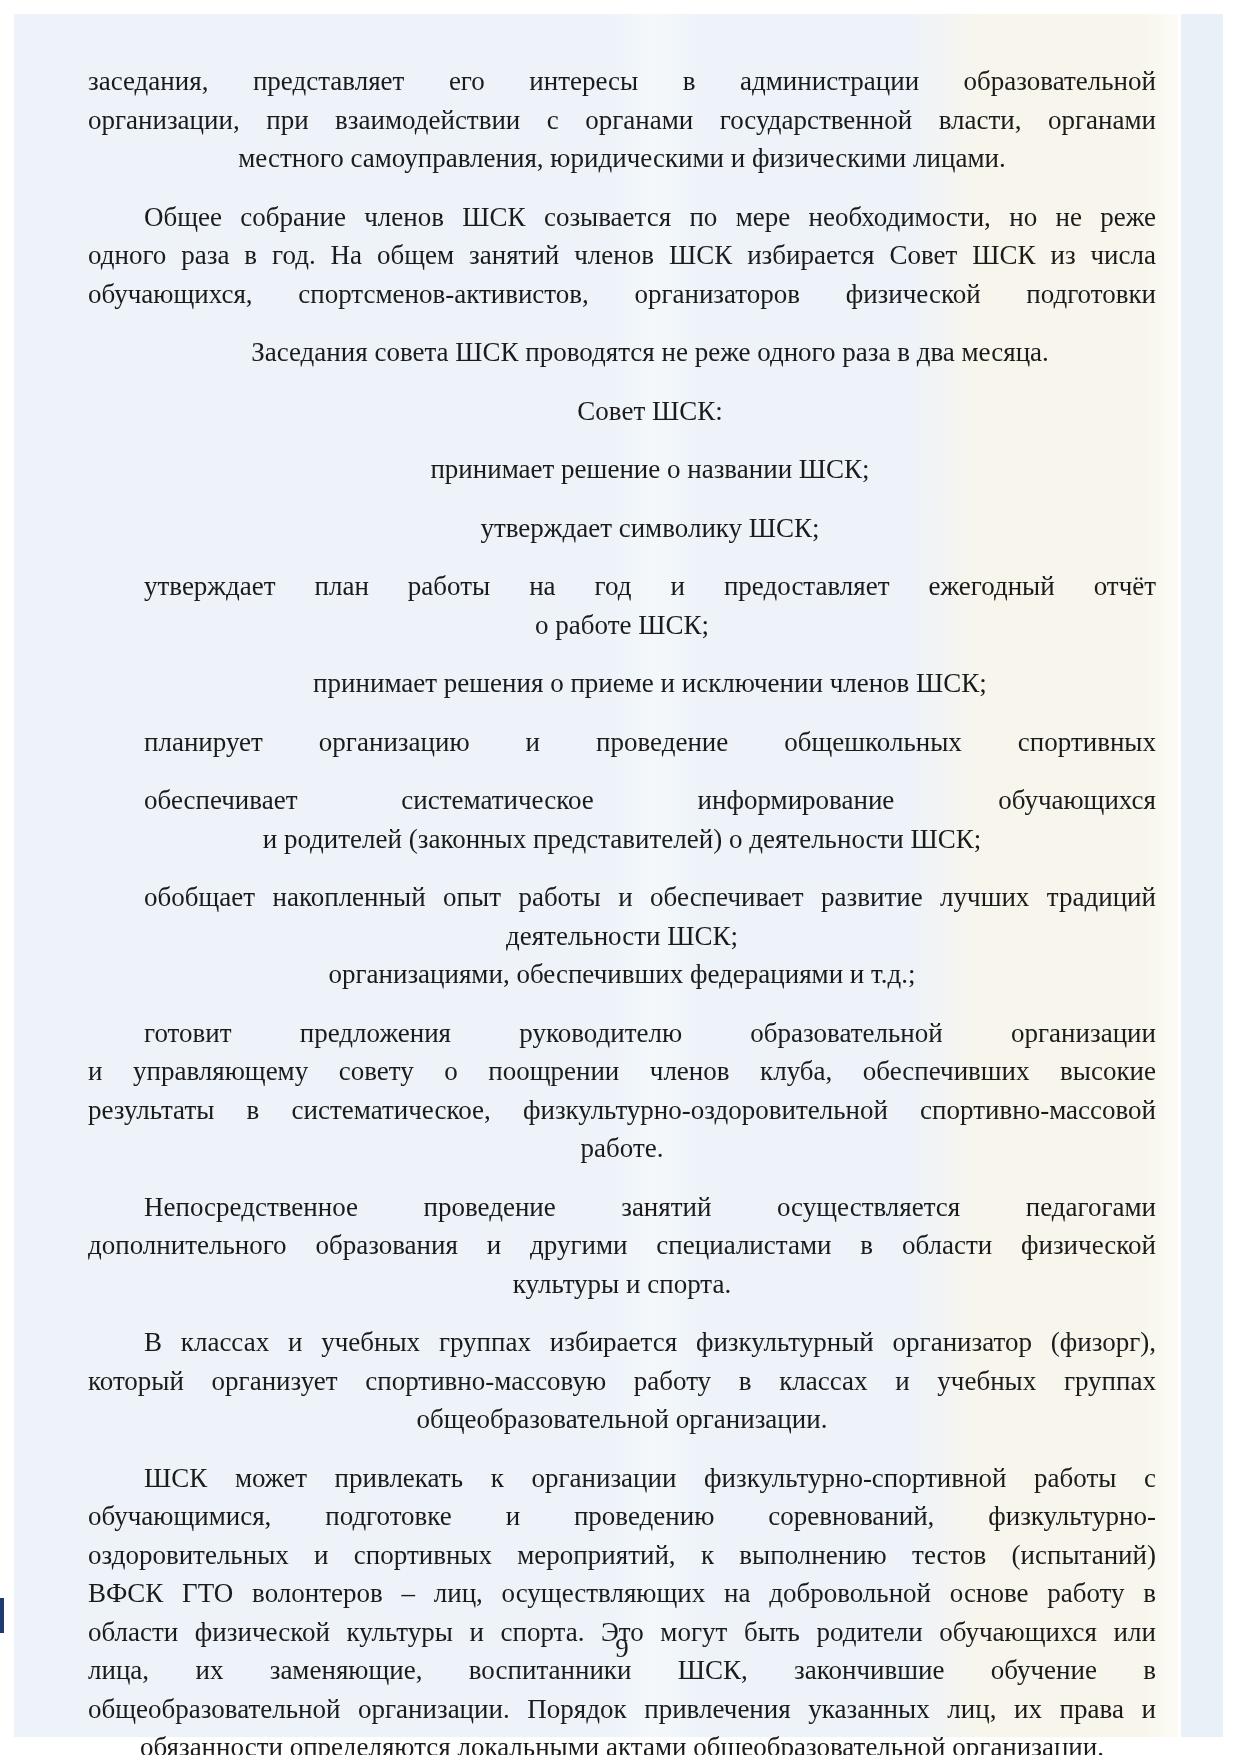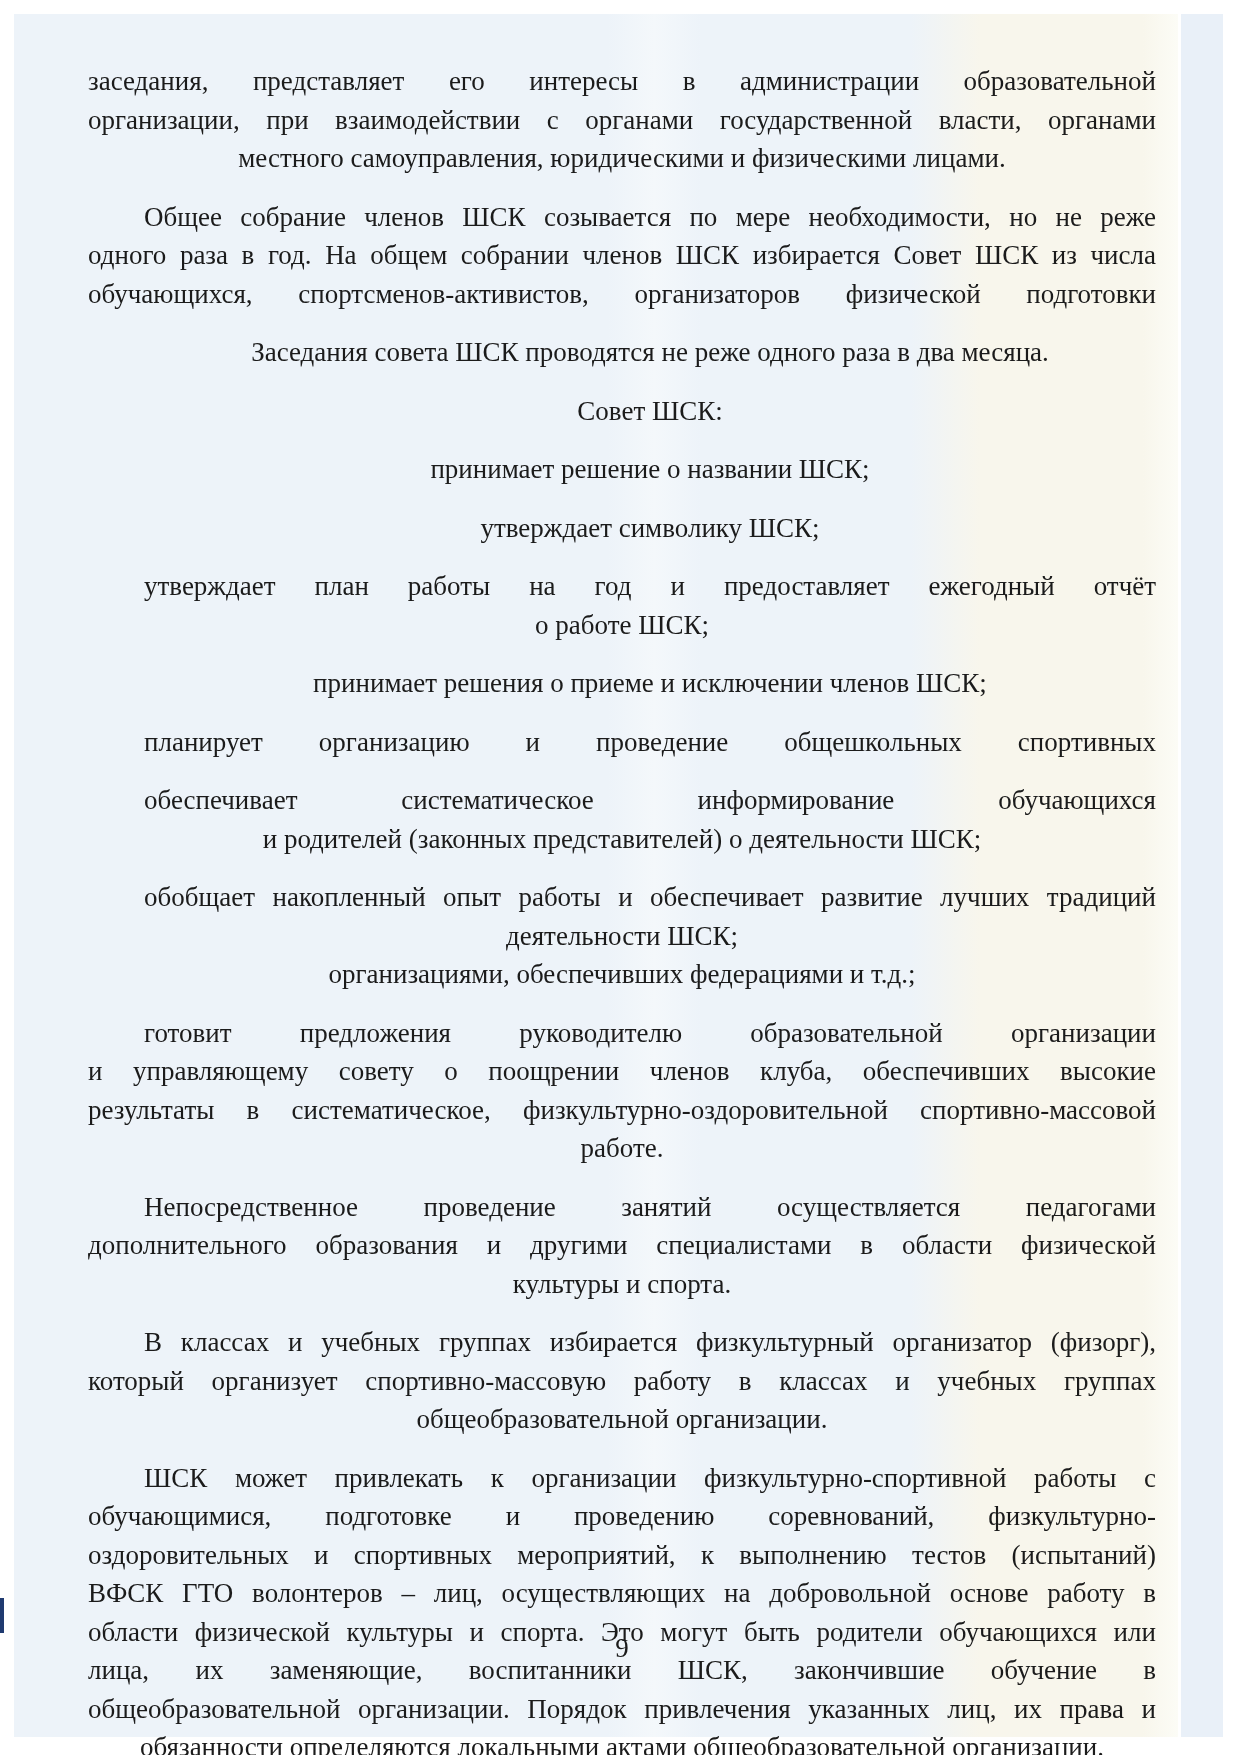--- a/index.html
+++ b/index.html
@@ -61,21 +61,21 @@
 </head>
 <body>
 
 <div class="canvas">
   <div class="paper">
     <div class="text-block" id="text-block">
         <div class="line j">заседания, представляет его интересы в администрации образовательной</div>
         <div class="line j">организации, при взаимодействии с органами государственной власти, органами</div>
         <div class="line">местного самоуправления, юридическими и физическими лицами.</div>
         <div class="line j ind">Общее собрание членов ШСК созывается по мере необходимости, но не реже</div>
-        <div class="line j">одного раза в год. На общем собрании членов ШСК избирается Совет ШСК из числа</div>
+        <div class="line j">одного раза в год. На общем занятий членов ШСК избирается Совет ШСК из числа</div>
         <div class="line j">обучающихся, спортсменов-активистов, организаторов физической подготовки</div>
         <div class="line ind">Заседания совета ШСК проводятся не реже одного раза в два месяца.</div>
         <div class="line ind">Совет ШСК:</div>
         <div class="line ind">принимает решение о названии ШСК;</div>
         <div class="line ind">утверждает символику ШСК;</div>
         <div class="line j ind">утверждает план работы на год и предоставляет ежегодный отчёт</div>
         <div class="line">о работе ШСК;</div>
         <div class="line ind">принимает решения о приеме и исключении членов ШСК;</div>
         <div class="line j ind">планирует организацию и проведение общешкольных спортивных</div>
         <div class="line j ind">обеспечивает систематическое информирование обучающихся</div>

